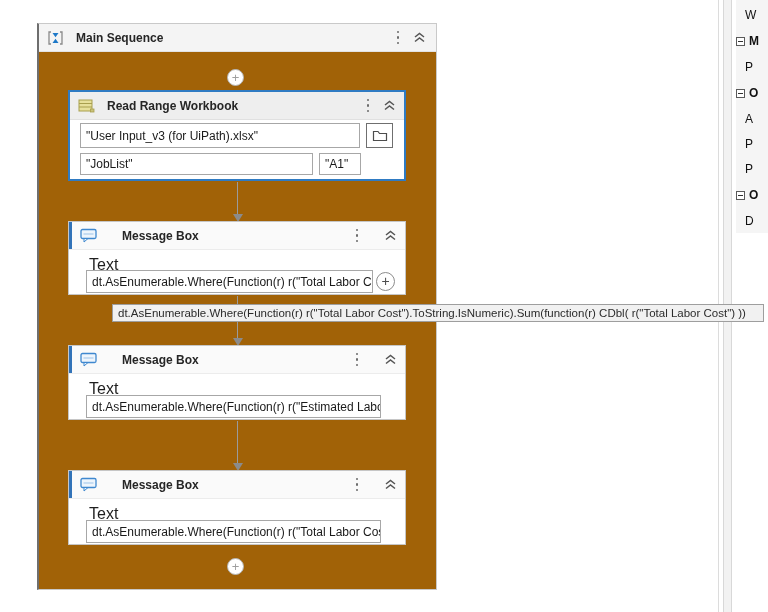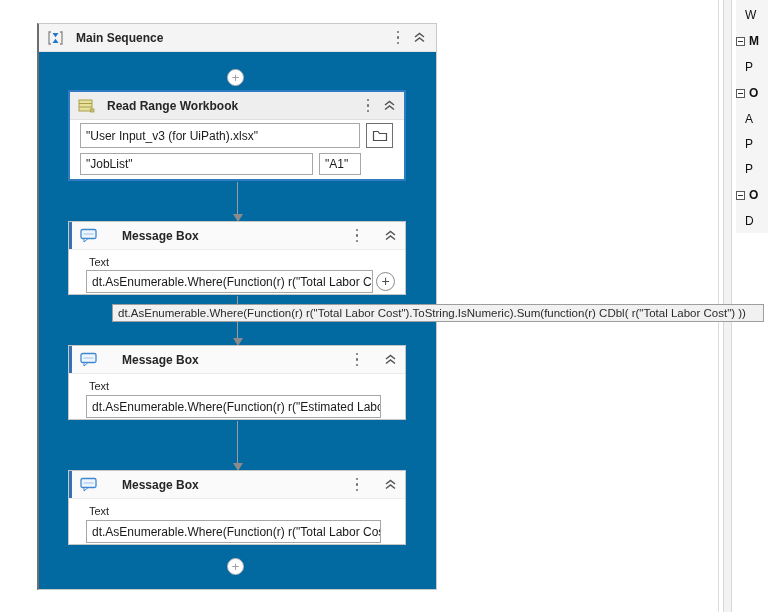--- a/index.html
+++ b/index.html
@@ -1,21 +1,21 @@
 <!DOCTYPE html>
 <html><head>
 <meta charset="utf-8">
 <style>
   html,body{margin:0;padding:0;background:#fff;}
   .canvas{position:relative;width:768px;height:612px;background:#ffffff;overflow:hidden;
           font-family:"Liberation Sans",sans-serif;color:#1a1a1a;}
 
   
   .main-seq{position:absolute;left:37px;top:23px;width:400px;height:567px;
-            background:#0369a1;border:1px solid #c9c9c9;border-left:2px solid #6e6e6e;box-sizing:border-box;}
+            background:#a16207;border:1px solid #c9c9c9;border-left:2px solid #6e6e6e;box-sizing:border-box;}
   .seq-header{position:absolute;left:0;top:0;right:0;height:28px;background:#f4f4f4;
               border-bottom:1px solid #e2e2e2;display:flex;align-items:center;padding:0 10px 0 8px;box-sizing:border-box;}
   .hdr-title{font-size:12px;font-weight:700;color:#262626;margin-left:12px;white-space:nowrap;}
   .hdr-spacer{flex:1;}
   .kebab{display:flex;flex-direction:column;gap:3px;align-items:center;width:10px;cursor:pointer;}
   .kebab i{width:2.5px;height:2.5px;border-radius:50%;background:#6b6b6b;display:block;}
   .chev{margin-left:10px;display:flex;align-items:center;cursor:pointer;}
 
   
   .card{position:absolute;width:338px;background:#fff;box-sizing:border-box;}
@@ -23,21 +23,21 @@
   .card.plain{border:1px solid #c6c6c6;}
   .card-header{position:relative;height:28px;display:flex;align-items:center;
                padding:0 8px 0 0;box-sizing:border-box;border-bottom:1px solid #ececec;}
   .card.selected .card-header{background:#eeeeee;border-bottom:1px solid #e0e0e0;}
   .card.plain .card-header{background:#fafafa;gap:12px;}
   .accent{position:absolute;left:0;top:0;bottom:0;width:3px;background:#3273b8;}
   .card-icon{margin-left:11px;display:flex;align-items:center;}
   .textbox{position:absolute;box-sizing:border-box;border:1px solid #a7a7a7;background:#fff;
            font-size:12px;color:#1a1a1a;padding:0 5px;white-space:nowrap;overflow:hidden;
            display:flex;align-items:center;}
-  .field-label{position:absolute;font-size:11px;color:#1f1f1f;}
+  .field-label{position:absolute;font-size:16px;color:#1f1f1f;}
   .folder-btn{position:absolute;box-sizing:border-box;border:1px solid #6f6f6f;background:#fff;
               display:flex;align-items:center;justify-content:center;cursor:pointer;}
 
   
   .vline{position:absolute;width:1px;background:#9b9b9b;}
   .ahead{position:absolute;width:0;height:0;border-left:5px solid transparent;
          border-right:5px solid transparent;border-top:8px solid #8b8b8b;}
   .plus-circle{position:absolute;width:17px;height:17px;border:1px solid #b5b5b5;border-radius:50%;
                color:#9f9f9f;font-size:13px;line-height:16px;text-align:center;box-sizing:border-box;
                background:#fff;cursor:pointer;}

